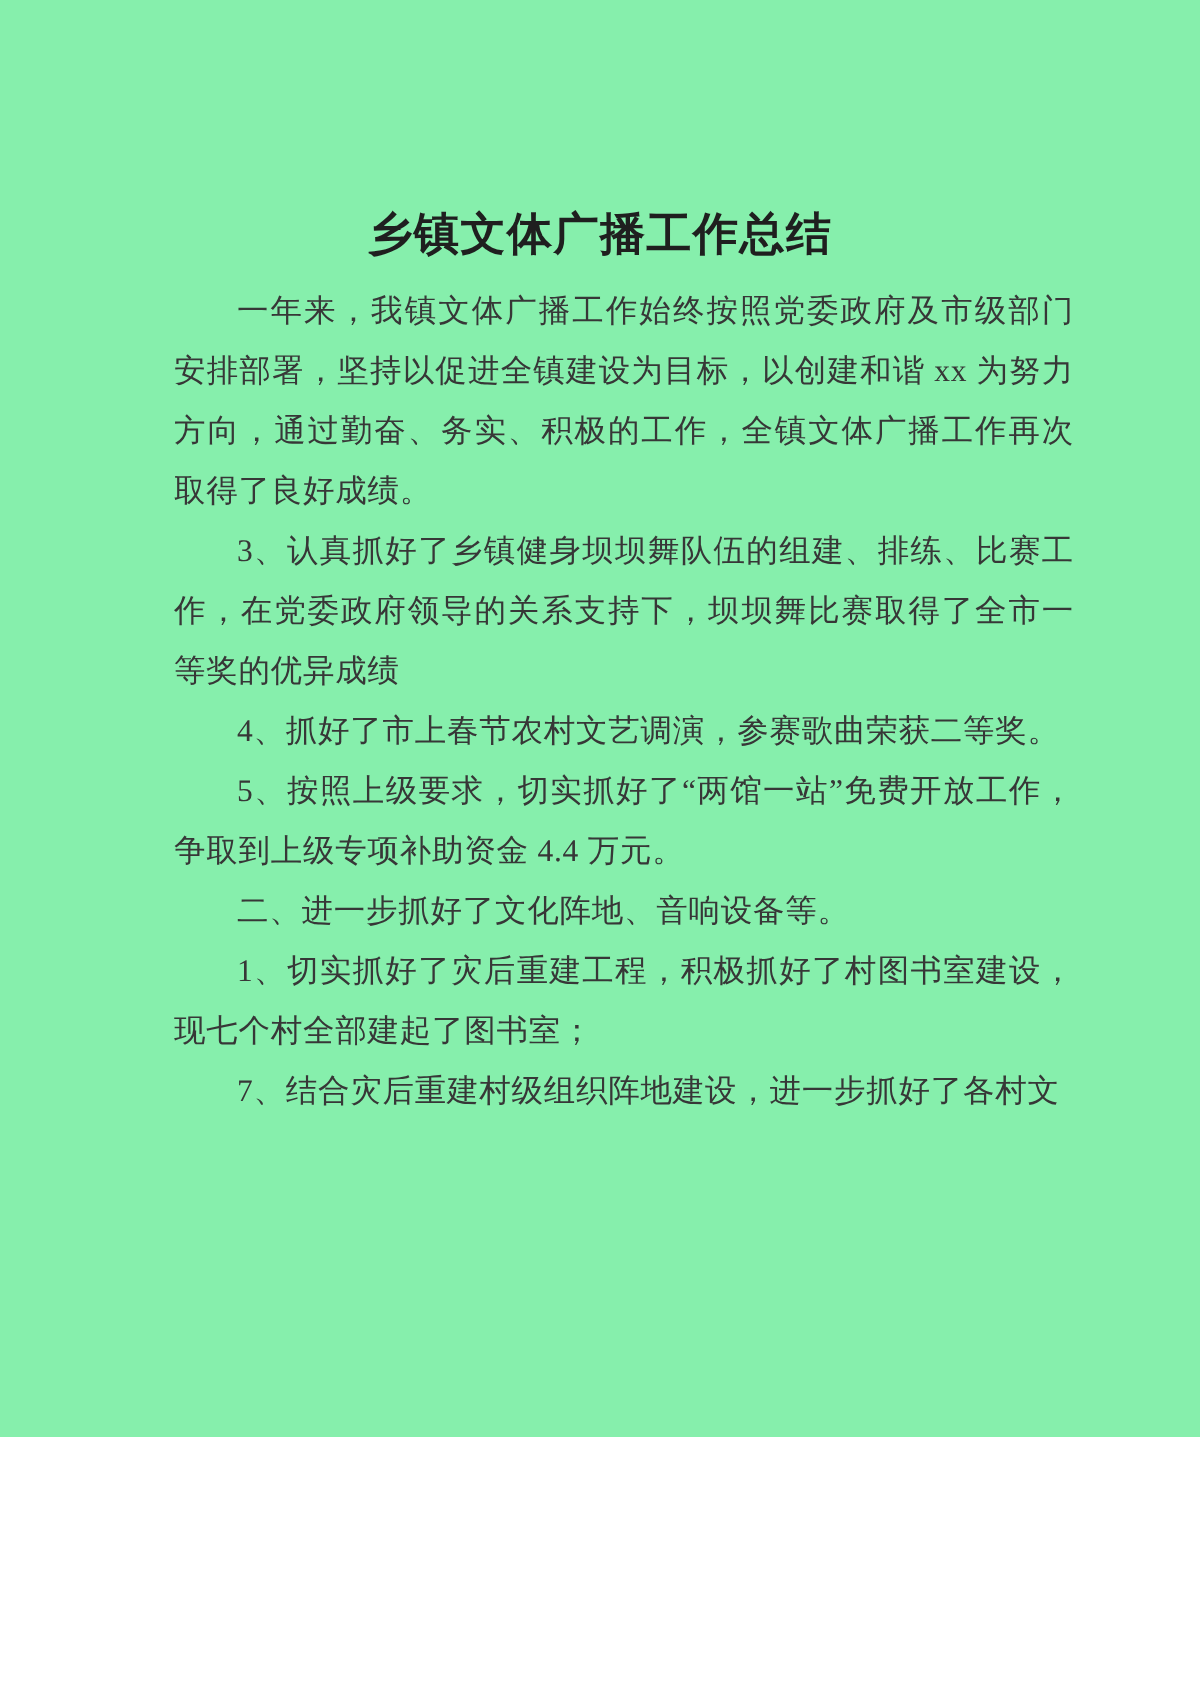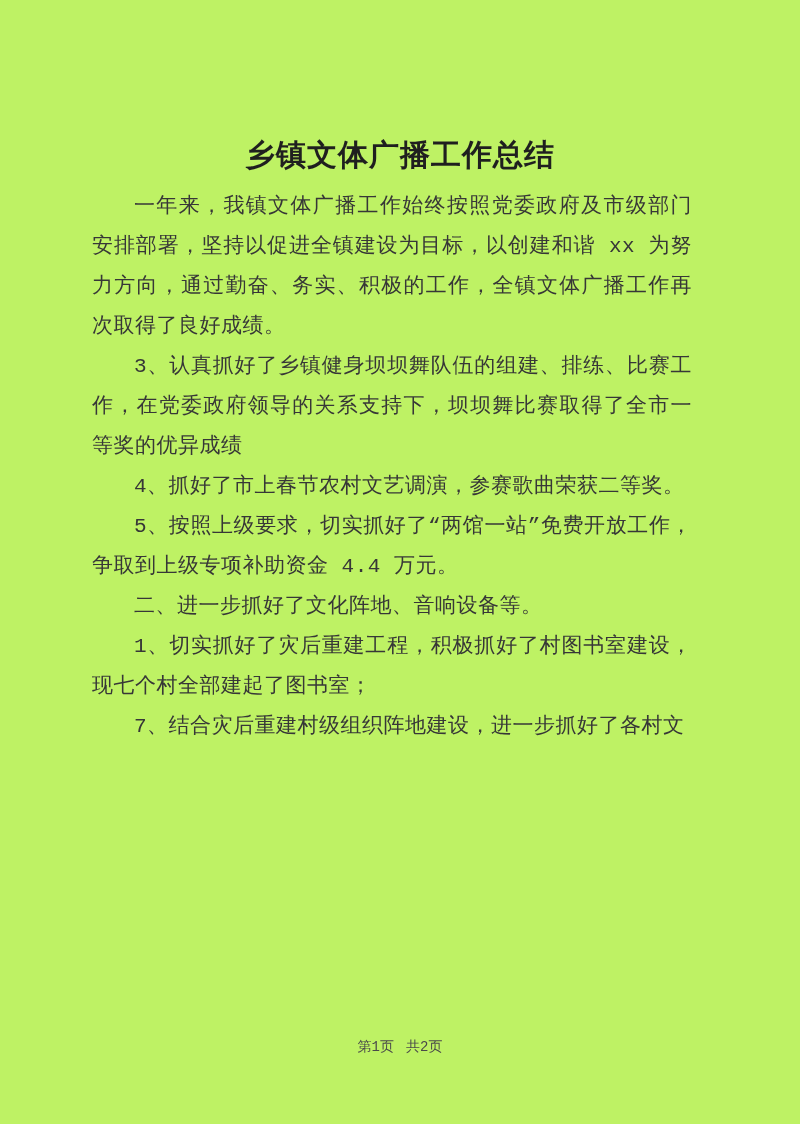--- a/index.html
+++ b/index.html
@@ -3,39 +3,39 @@
 <meta charset="utf-8">
 <style>
   html, body {
     margin: 0;
     padding: 0;
     background: #ffffff;
   }
   .page {
     position: relative;
     width: 800px;
-    height: 1124px;
-    background: #bef264;
+    height: 958px;
+    background: #86efac;
     overflow: hidden;
-    font-family: Liberation Mono, monospace;
+    font-family: Liberation Serif, serif;
     color: #333333;
   }
   .doc-title {
     margin: 136px 100px 0 100px;
     line-height: 42px;
     font-size: 30px;
     font-weight: bold;
     text-align: center;
     color: #1f1f1f;
     letter-spacing: 1px;
   }
   .doc-body {
     position: absolute;
     top: 187px;
-    left: 92px;
+    left: 116px;
     width: 600px;
   }
   .doc-body p {
     margin: 0;
     font-size: 21px;
     line-height: 40px;
     text-indent: 2em;
     text-align: justify;
     text-justify: inter-character;
     color: #373737;

